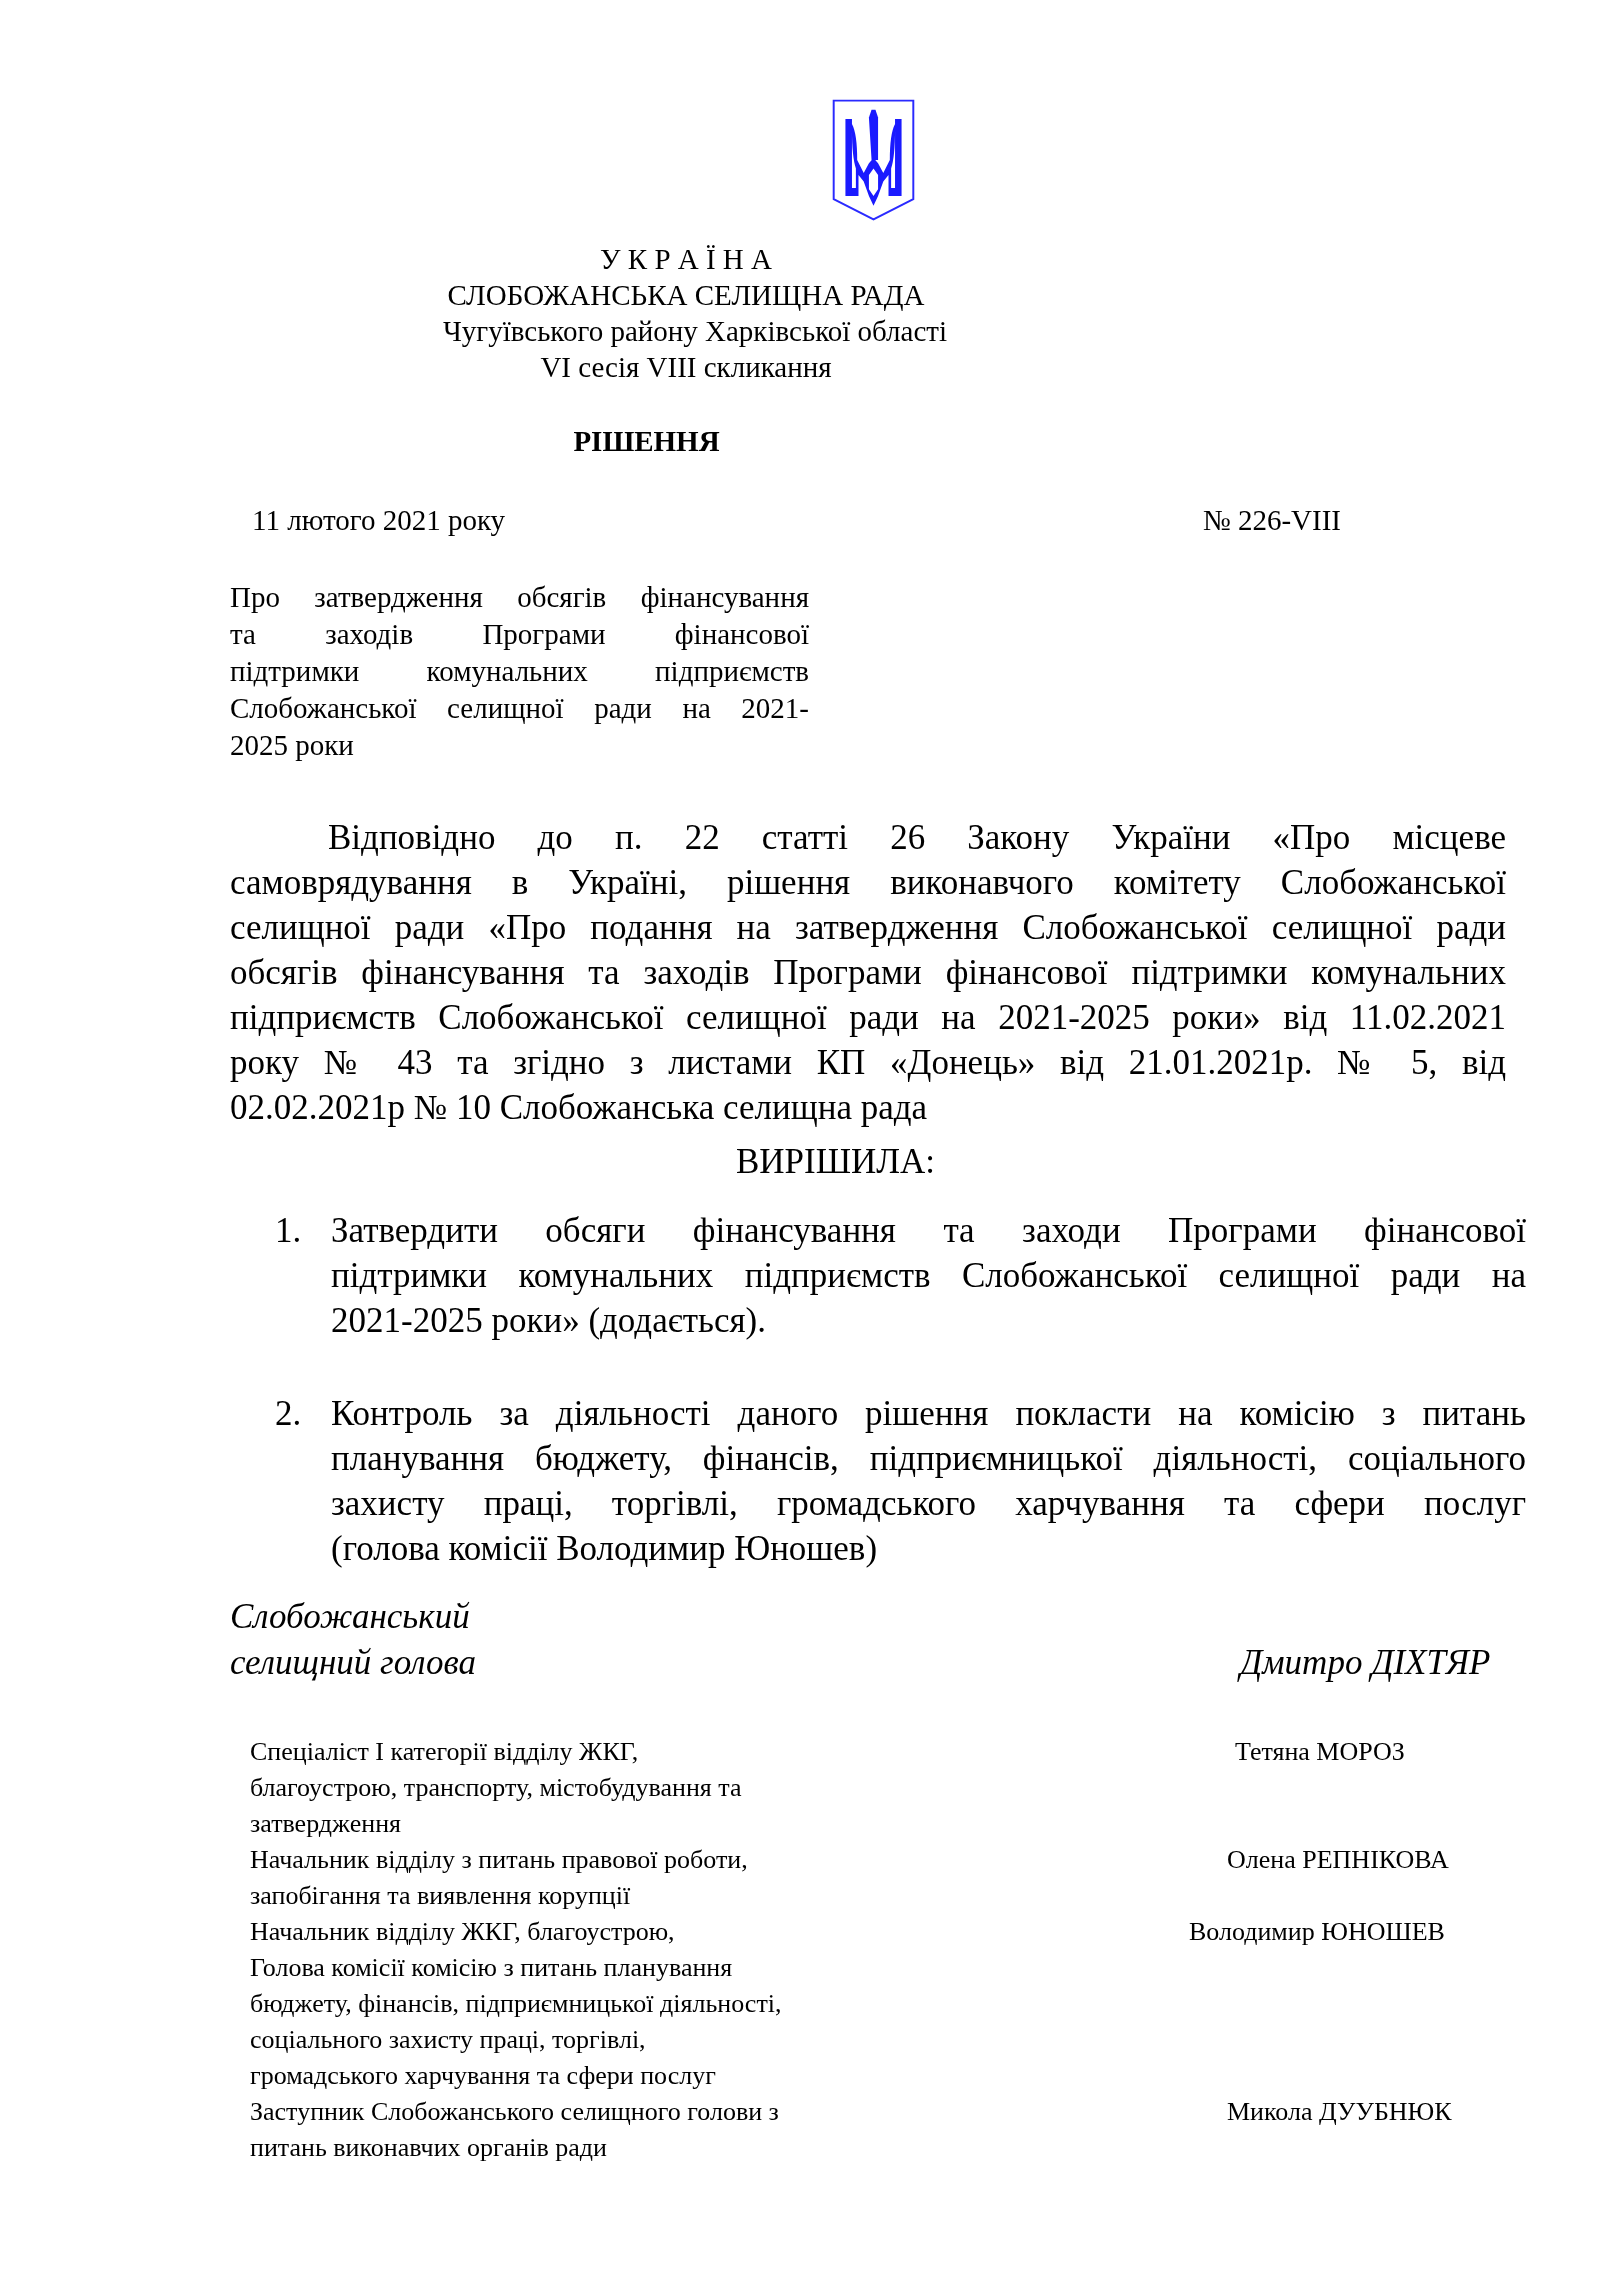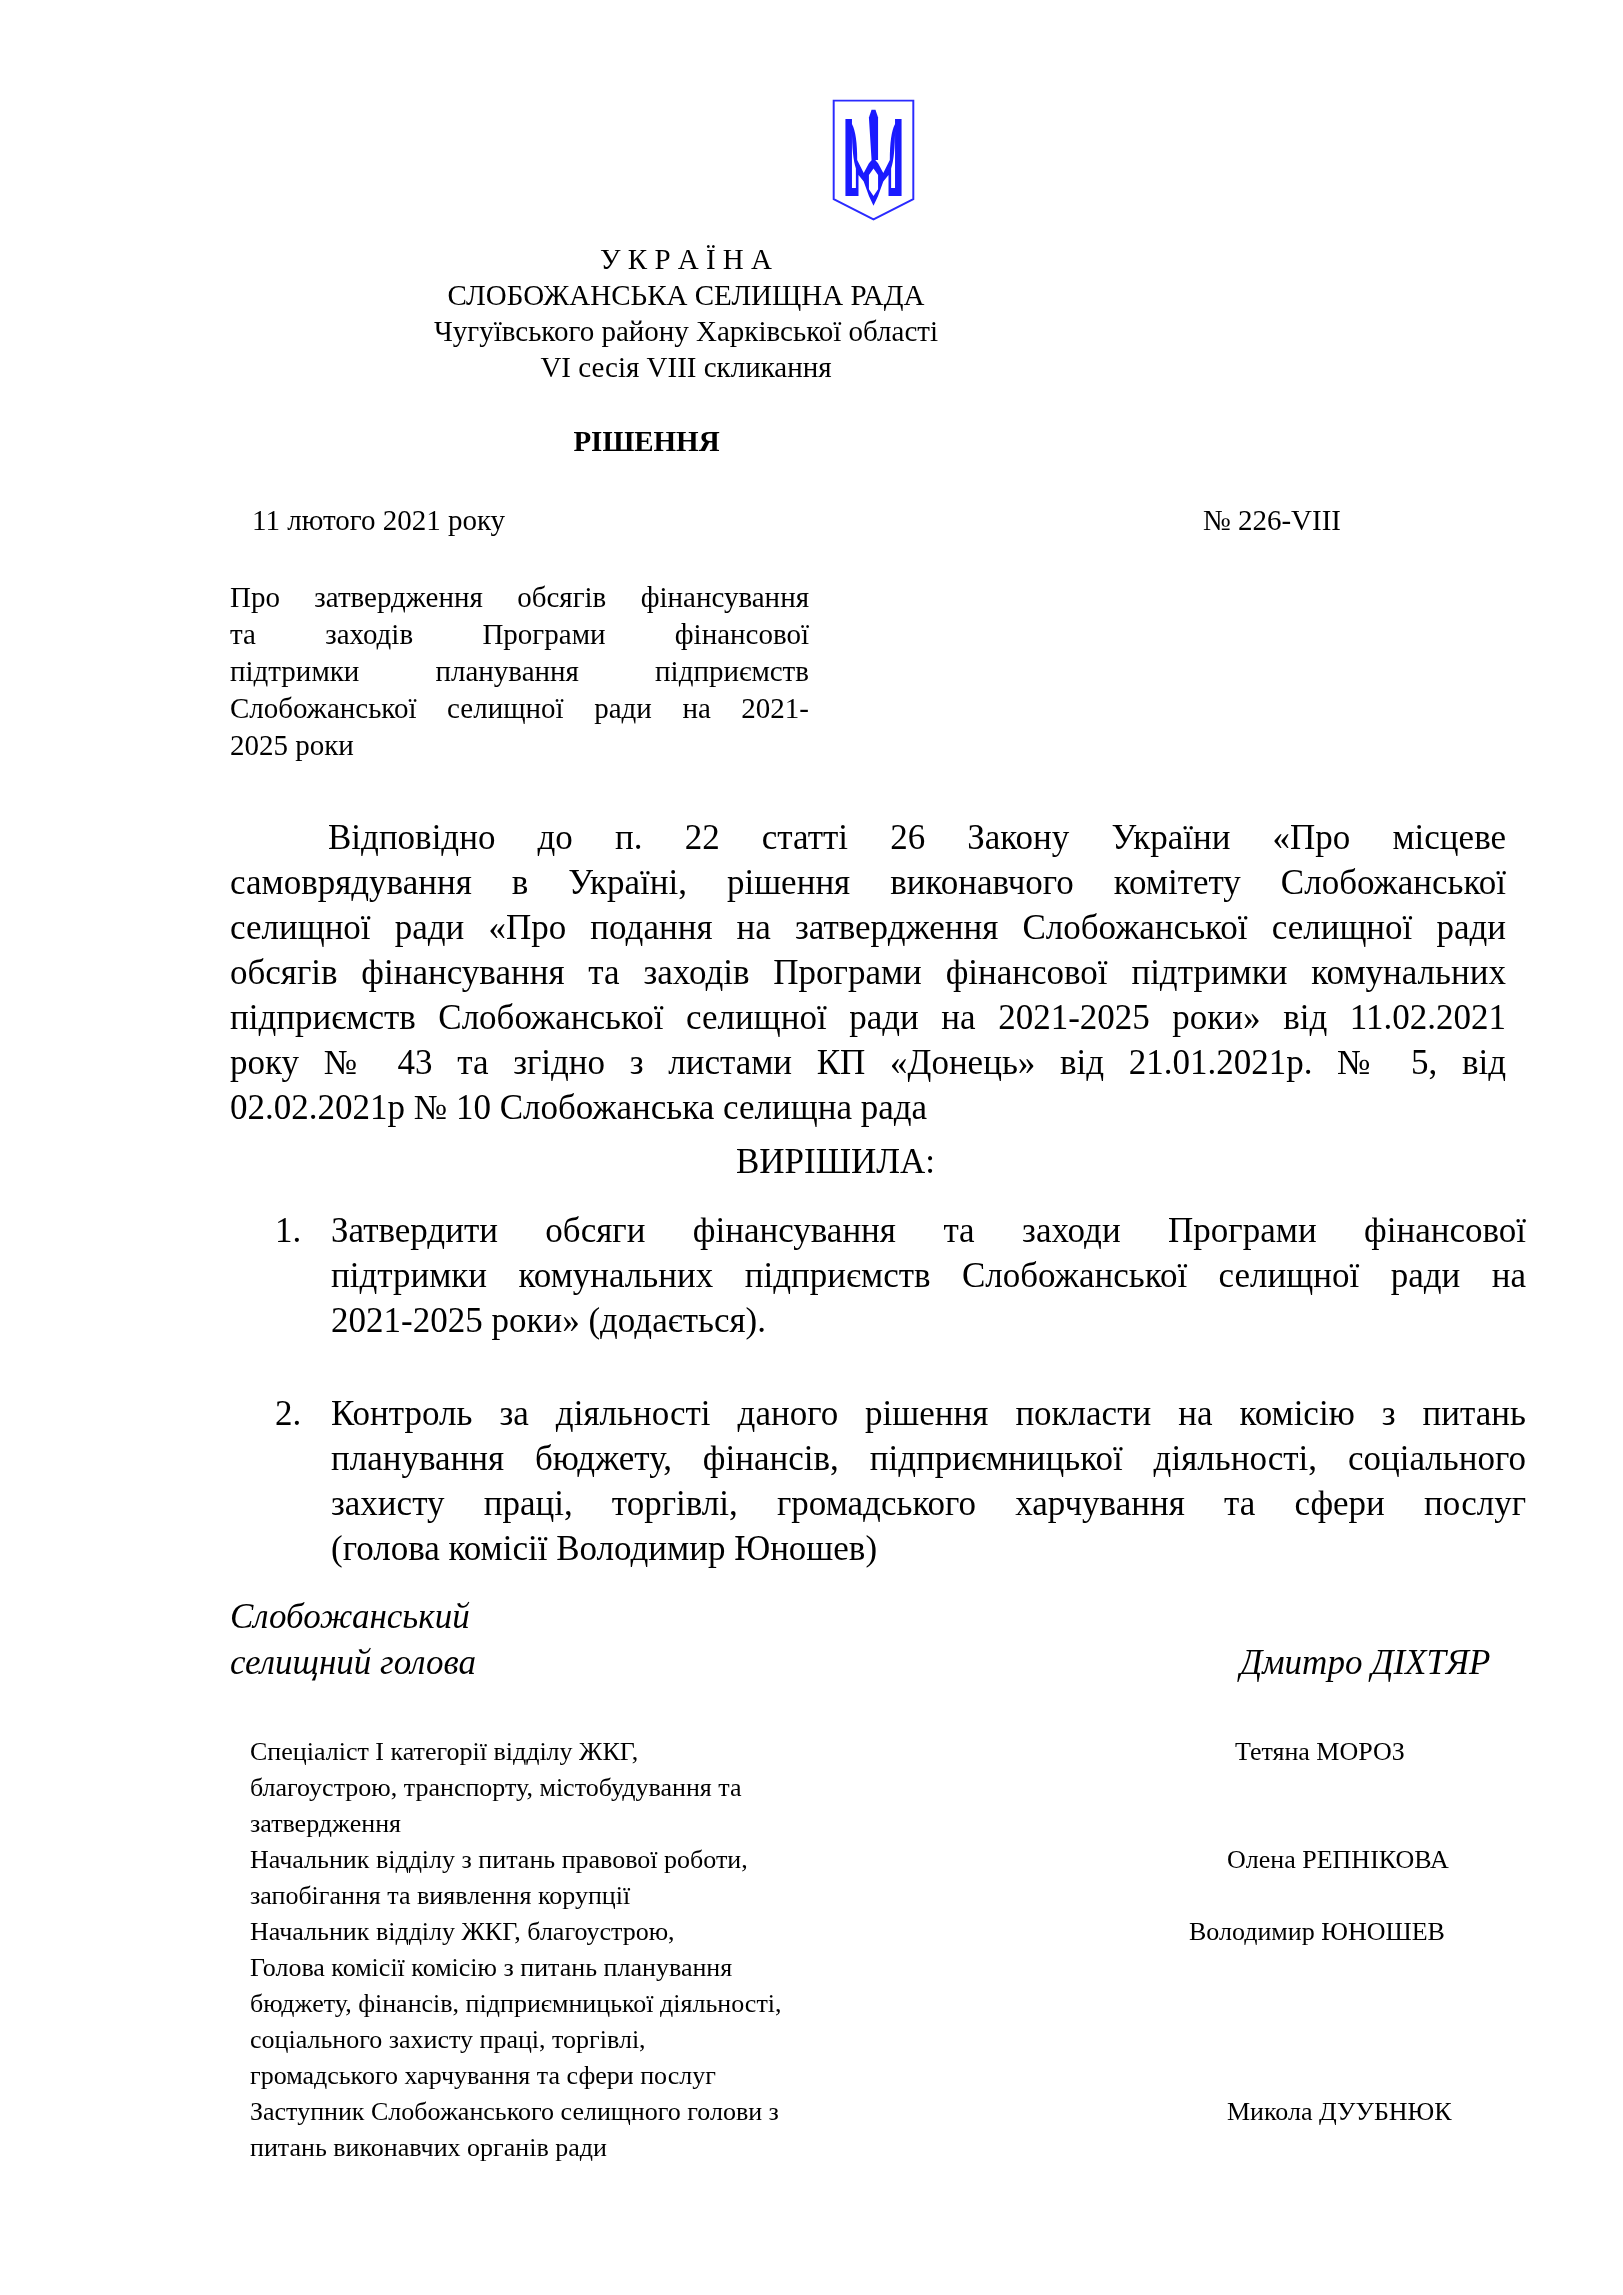--- a/index.html
+++ b/index.html
@@ -43,32 +43,32 @@
 <div class="abs emblem">
   <svg width="85" height="124" viewBox="0 0 130 190">
     <path d="M4 4 H126 V155 L65 186 L4 155 Z" fill="#fff" stroke="#2a2aff" stroke-width="3"></path>
     <path d="M62 18 L68 18 L72 30 L72 95 L62 95 L58 30 Z" fill="#1a1aff"></path>
     <path d="M22 32 L32 32 L32 40 Q40 55 40 95 L50 115 L58 100 L65 92 L72 100 L80 115 L90 95 Q90 55 98 40 L98 32 L108 32 L108 150 L88 150 L88 118 L80 128 L72 150 L65 165 L58 150 L50 128 L42 118 L42 150 L22 150 Z M32 48 L32 138 L38 138 L38 108 Q32 90 32 48 Z M98 48 Q98 90 92 108 L92 138 L98 138 Z M58 118 L58 140 L65 150 L72 140 L72 118 L65 108 Z" fill="#1a1aff"></path>
   </svg>
 </div>
 
 <div class="abs header-line" style="top:242px;">У К Р А Ї Н А</div>
 <div class="abs header-line" style="top:278px;">СЛОБОЖАНСЬКА  СЕЛИЩНА  РАДА</div>
-<div class="abs header-line" style="top:314px;">Чугуївського району Харківської області</div>
+<div class="abs header-line" style="top:314px;padding-left:9px;">Чугуївського району Харківської області</div>
 <div class="abs header-line" style="top:350px;">VI сесія VIII скликання</div>
 
 <div class="abs title">РІШЕННЯ</div>
 
 <div class="abs date">11 лютого  2021 року</div>
 <div class="abs number">№ 226-VIII</div>
 
 <div class="abs subject">
   <span>Про затвердження обсягів фінансування</span>
   <span>та заходів   Програми фінансової</span>
-  <span>підтримки планування підприємств</span>
+  <span>підтримки комунальних підприємств</span>
   <span>Слобожанської  селищної ради на 2021-</span>
   <span class="last">2025 роки</span>
 </div>
 
 <div class="abs body-p">
   <span class="first">Відповідно до п. 22 статті  26 Закону України «Про місцеве</span>
   <span>самоврядування в Україні, рішення виконавчого комітету Слобожанської</span>
   <span>селищної ради «Про подання на затвердження Слобожанської селищної ради</span>
   <span>обсягів фінансування та заходів Програми фінансової підтримки комунальних</span>
   <span>підприємств  Слобожанської селищної ради на 2021-2025 роки» від 11.02.2021</span>

